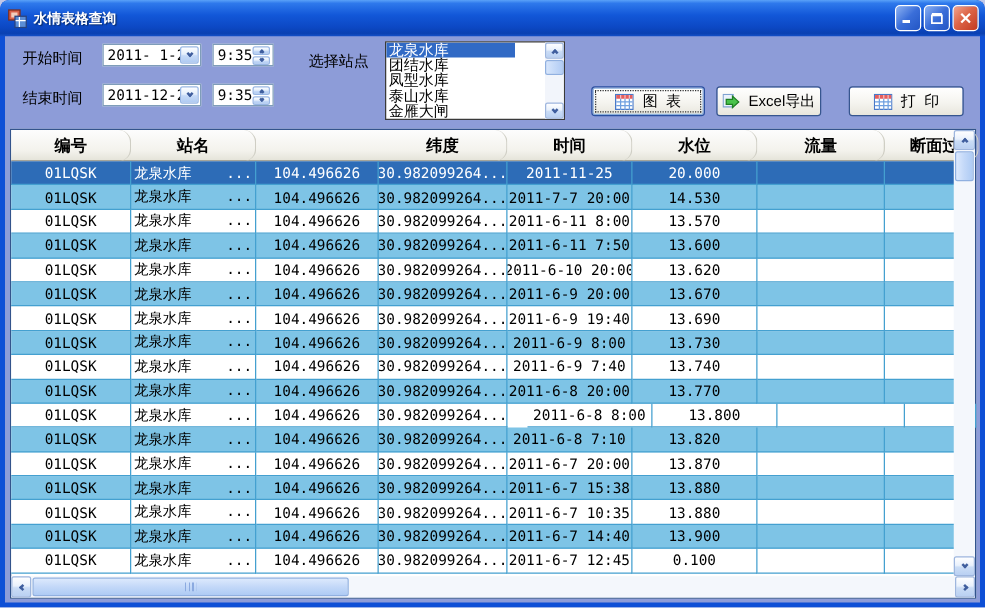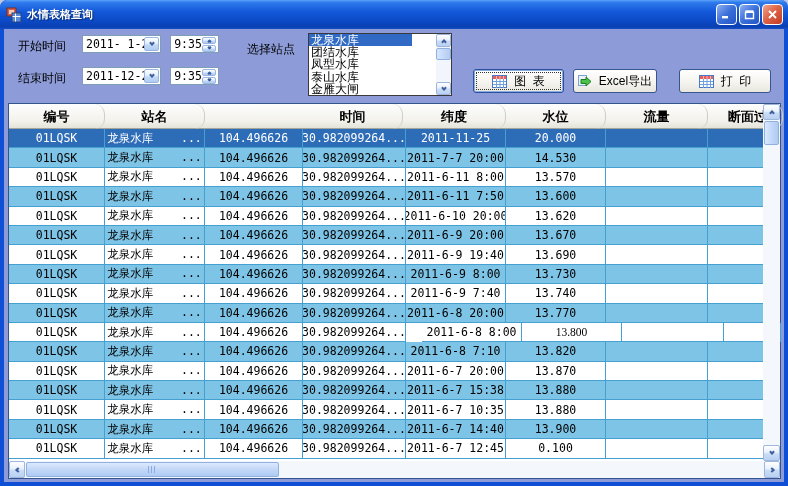--- a/index.html
+++ b/index.html
@@ -204,22 +204,22 @@
       </svg>
     </span>
     <span>打  印</span>
   </div>
 
   <div class="grid">
     <div class="grid-header" id="grid-header">
         <div class="hcell" style="width: 96px;">编号</div>
         <div class="hcell" style="width: 100px;">站名</div>
         <div class="hcell" style="width: 98px; margin-top: 41px;">经度</div>
+        <div class="hcell" style="width: 103px;">纬度</div>
         <div class="hcell" style="width: 100px;">时间</div>
-        <div class="hcell" style="width: 103px;">纬度</div>
         <div class="hcell" style="width: 100px;">水位</div>
         <div class="hcell" style="width: 102px;">流量</div>
         <div class="hcell" style="width: 57px; margin-left: 18px;">断面过水</div>
       </div>
     <div class="grid-body" id="grid-body">
         <div class="grow sel">
           <div class="gcell" style="width: 96px;">01LQSK</div>
           <div class="gcell" style="width: 100px;">龙泉水库    ...</div>
           <div class="gcell" style="width: 98px;">104.496626</div>
           <div class="gcell" style="width: 103px;">30.982099264...</div>
@@ -317,21 +317,21 @@
           <div class="gcell" style="width: 100px;">13.770</div>
           <div class="gcell" style="width: 102px;"></div>
           <div class="gcell" style="width: 57px;"></div>
         </div>
         <div class="grow">
           <div class="gcell" style="width: 96px;">01LQSK</div>
           <div class="gcell" style="width: 100px;">龙泉水库    ...</div>
           <div class="gcell" style="width: 98px;">104.496626</div>
           <div class="gcell" style="width: 103px;">30.982099264...</div>
           <div class="gcell" style="width: 100px; margin-left: 16px;">2011-6-8 8:00</div>
-          <div class="gcell" style="width: 100px; font-family: Liberation Serif, serif;">13.800</div>
+          <div class="gcell" style="width: 100px;">13.800</div>
           <div class="gcell" style="width: 102px;"></div>
           <div class="gcell" style="width: 57px;"></div>
         </div>
         <div class="grow alt">
           <div class="gcell" style="width: 96px;">01LQSK</div>
           <div class="gcell" style="width: 100px;">龙泉水库    ...</div>
           <div class="gcell" style="width: 98px;">104.496626</div>
           <div class="gcell" style="width: 103px;">30.982099264...</div>
           <div class="gcell" style="width: 100px;">2011-6-8 7:10</div>
           <div class="gcell" style="width: 100px;">13.820</div>

